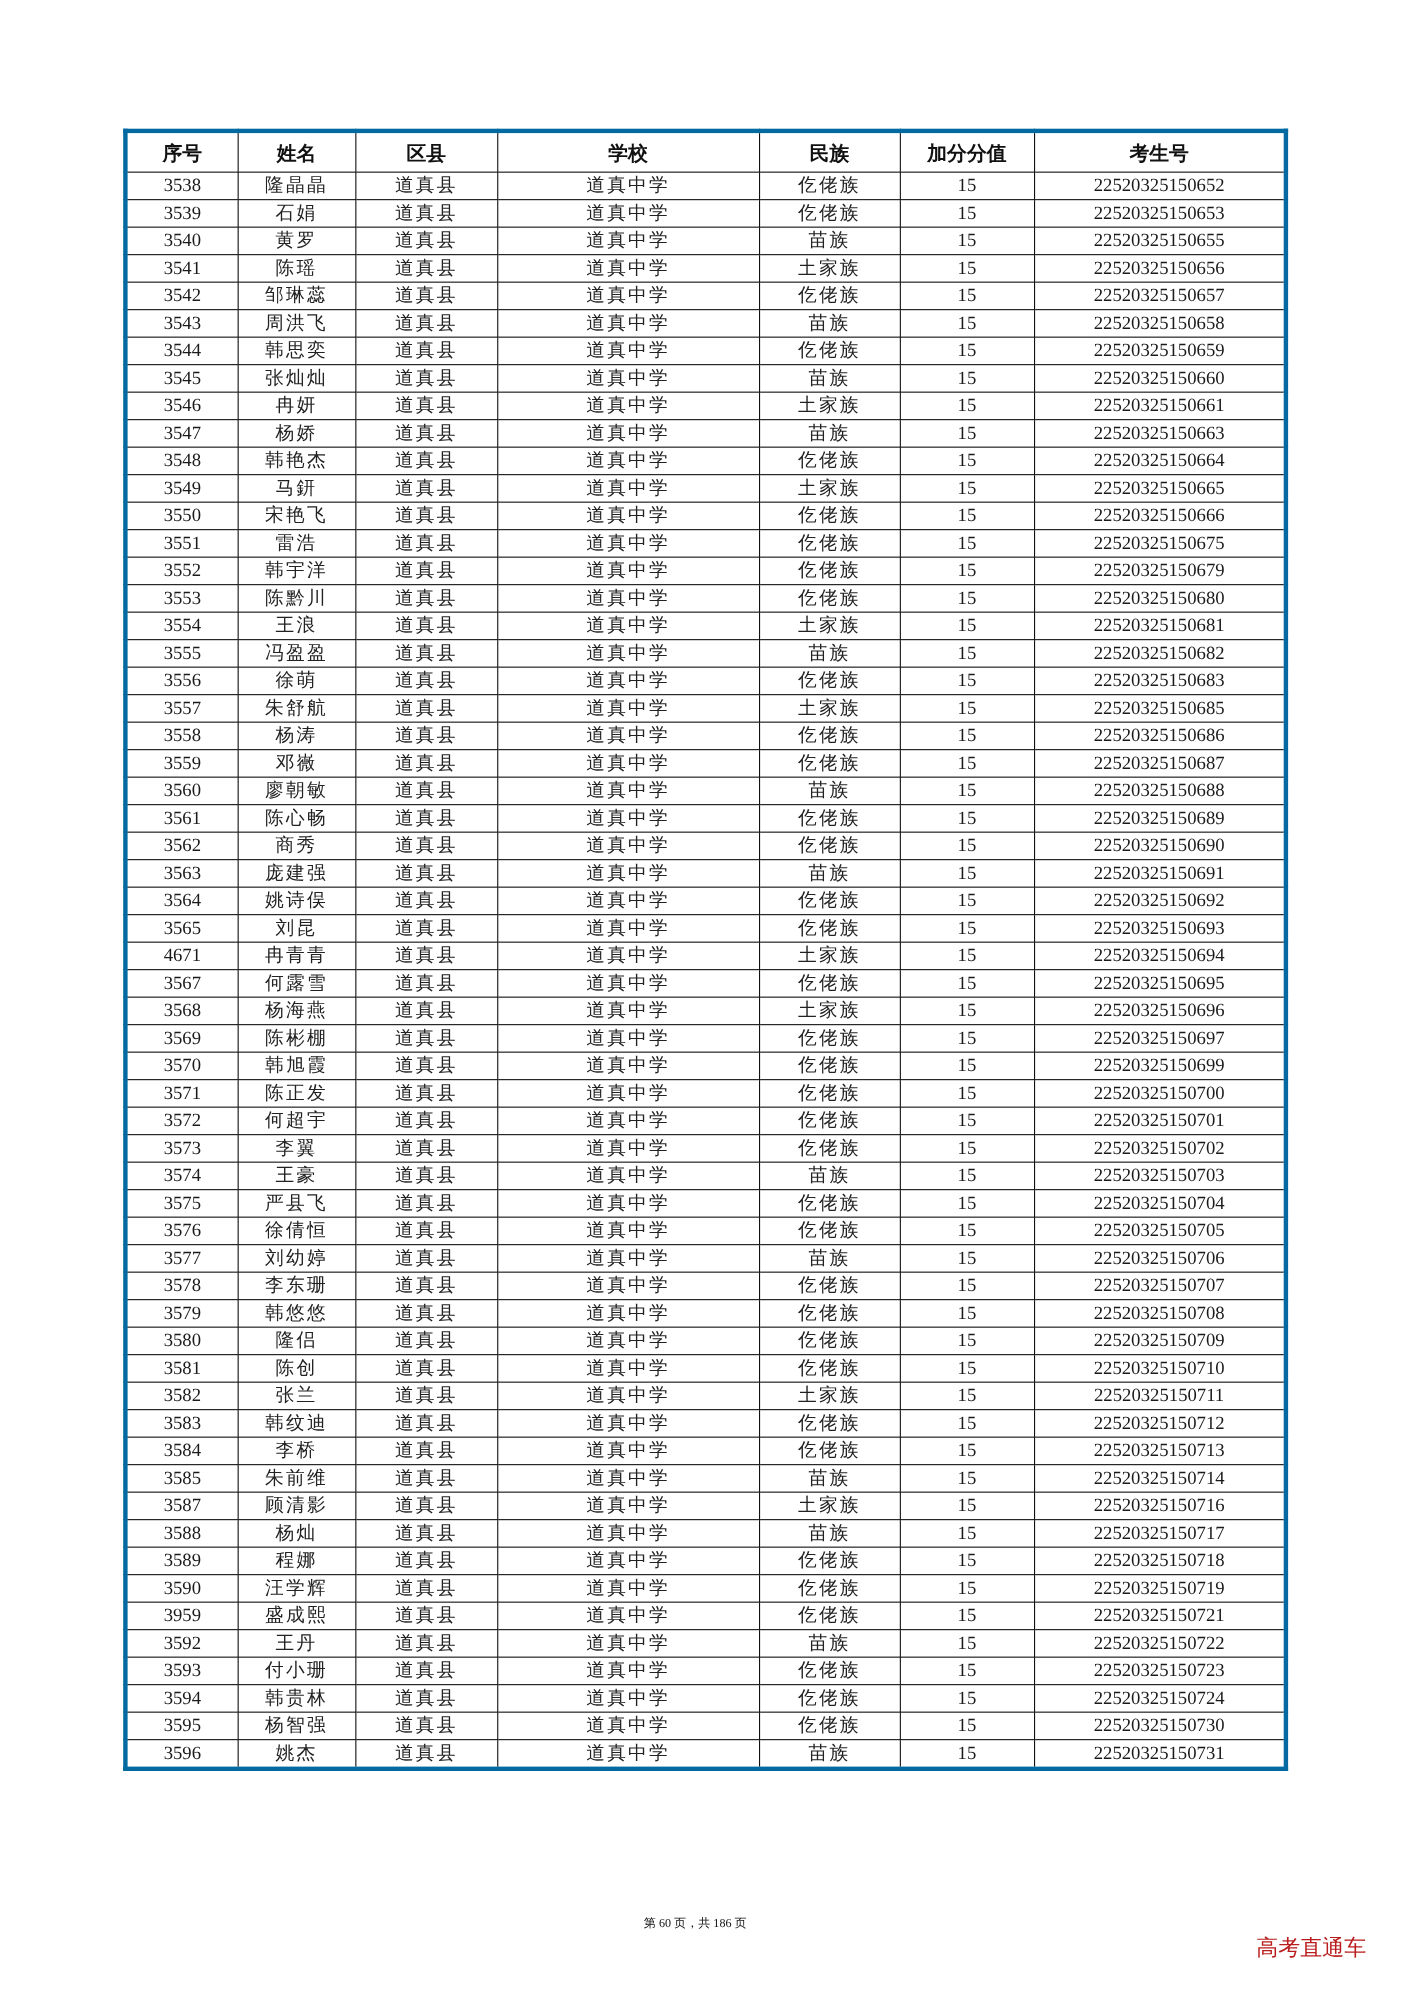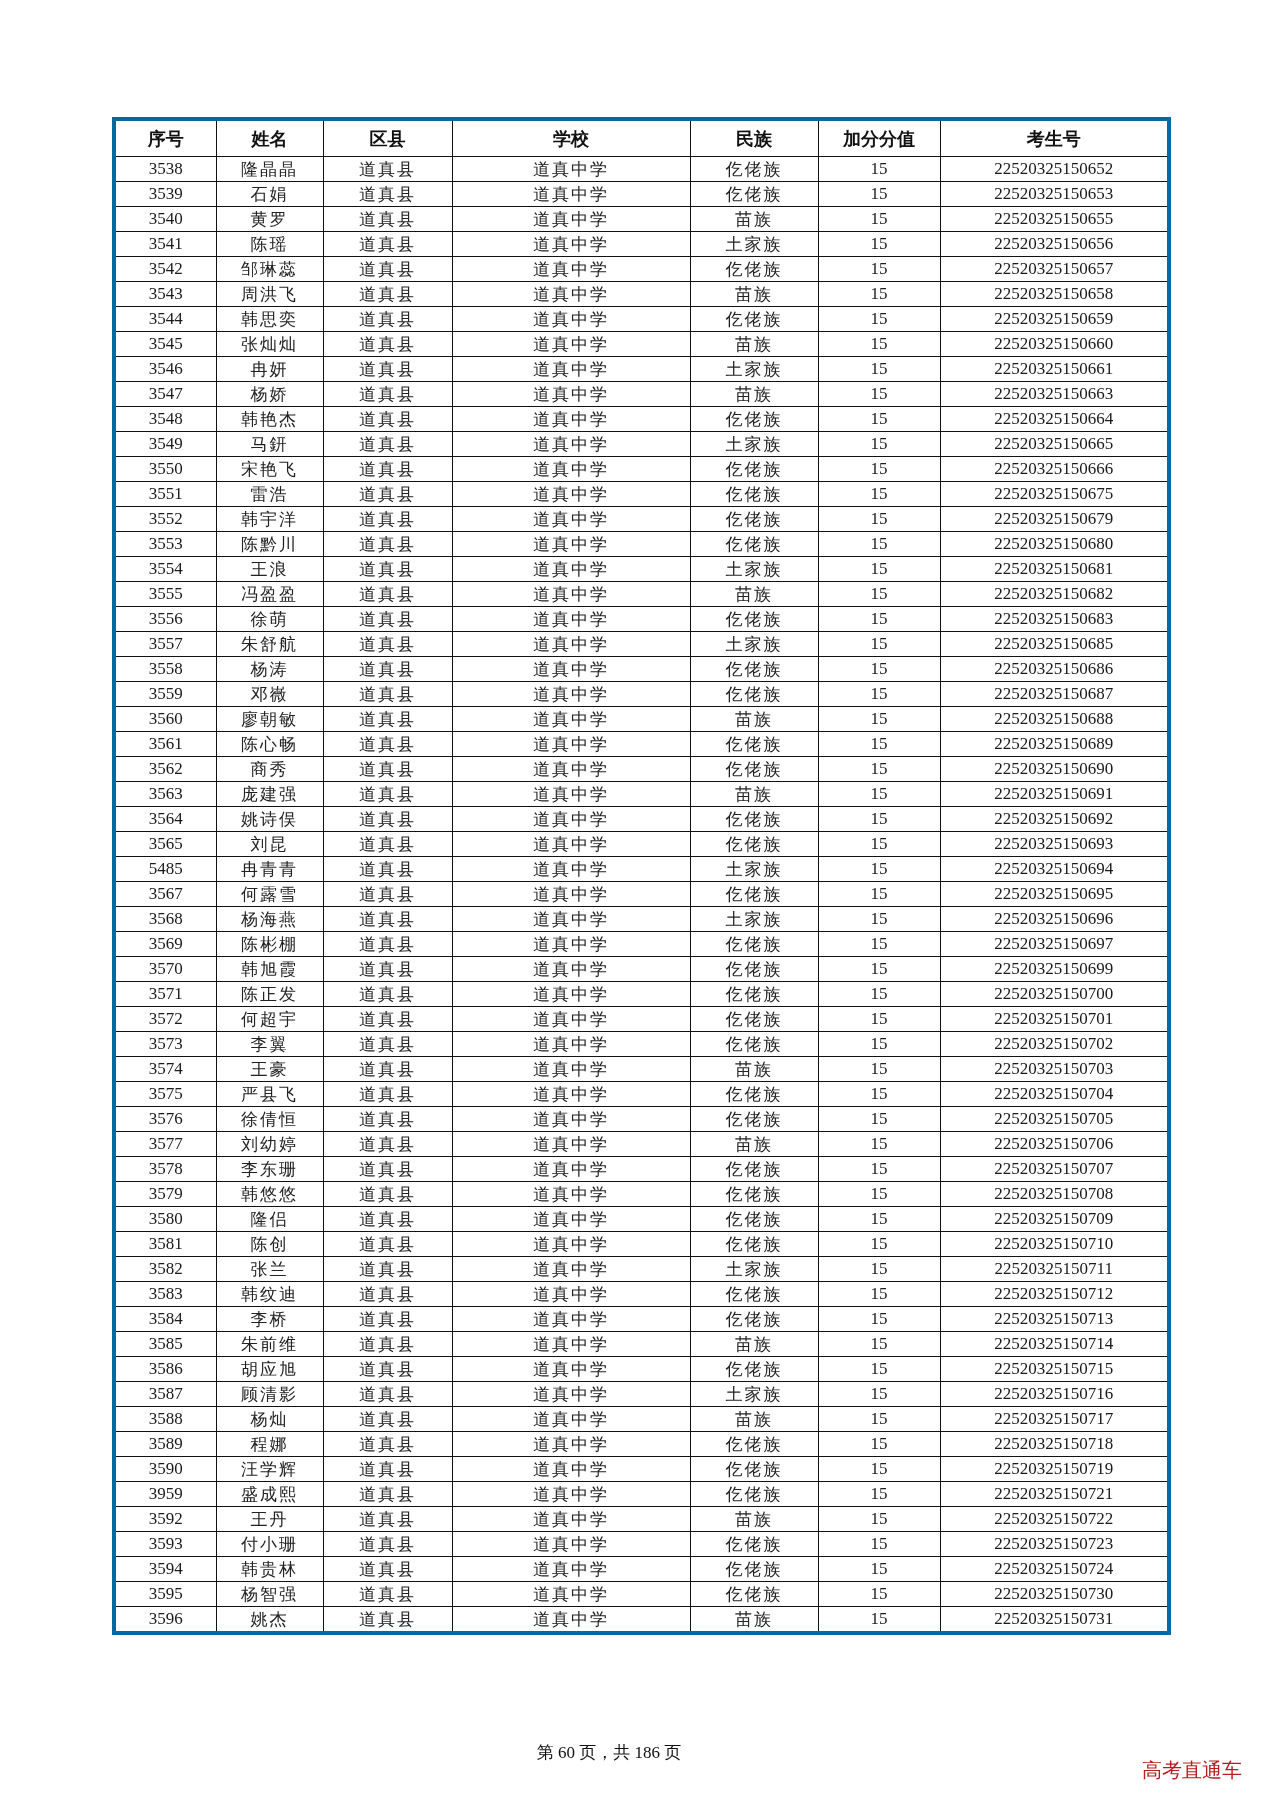--- a/index.html
+++ b/index.html
@@ -19,22 +19,22 @@
   table.roster th {
     height: 35px; font-family: "DejaVu Sans", "Liberation Sans", sans-serif;
     font-weight: bold; font-size: 18px; color: #111;
   }
   table.roster td {
     height: 24px; font-size: 17px; line-height: 24px;
   }
   td.num { font-family: "Liberation Serif", "DejaVu Serif", serif; font-size: 18px; }
   td.cjk { font-family: "DejaVu Sans", "Liberation Sans", sans-serif; font-size: 17px; letter-spacing: 2px; color: #222; }
   .footer {
-    position: absolute; left: 517px; top: 1741px; width: 184px;
-    font-family: "Liberation Serif", "DejaVu Serif", serif; font-size: 17px; color: #111;
+    position: absolute; left: 540px; top: 1741px; width: 184px;
+    font-family: "Liberation Serif", "DejaVu Serif", serif; font-size: 11px; color: #111;
     text-align: center; white-space: nowrap;
   }
   .watermark {
     position: absolute; left: 1142px; top: 1757px;
     font-family: "DejaVu Sans", "Liberation Sans", sans-serif; font-size: 20px; color: #b91c1c;
     white-space: nowrap;
   }
 </style>
 </head>
 <body>
@@ -308,21 +308,21 @@
         <tr>
           <td class="num">3565</td>
           <td class="cjk">刘昆</td>
           <td class="cjk">道真县</td>
           <td class="cjk">道真中学</td>
           <td class="cjk">仡佬族</td>
           <td class="num">15</td>
           <td class="num">22520325150693</td>
         </tr>
         <tr>
-          <td class="num">5485</td>
+          <td class="num">4671</td>
           <td class="cjk">冉青青</td>
           <td class="cjk">道真县</td>
           <td class="cjk">道真中学</td>
           <td class="cjk">土家族</td>
           <td class="num">15</td>
           <td class="num">22520325150694</td>
         </tr>
         <tr>
           <td class="num">3567</td>
           <td class="cjk">何露雪</td>
@@ -486,29 +486,20 @@
           <td class="num">22520325150713</td>
         </tr>
         <tr>
           <td class="num">3585</td>
           <td class="cjk">朱前维</td>
           <td class="cjk">道真县</td>
           <td class="cjk">道真中学</td>
           <td class="cjk">苗族</td>
           <td class="num">15</td>
           <td class="num">22520325150714</td>
-        </tr>
-        <tr>
-          <td class="num">3586</td>
-          <td class="cjk">胡应旭</td>
-          <td class="cjk">道真县</td>
-          <td class="cjk">道真中学</td>
-          <td class="cjk">仡佬族</td>
-          <td class="num">15</td>
-          <td class="num">22520325150715</td>
         </tr>
         <tr>
           <td class="num">3587</td>
           <td class="cjk">顾清影</td>
           <td class="cjk">道真县</td>
           <td class="cjk">道真中学</td>
           <td class="cjk">土家族</td>
           <td class="num">15</td>
           <td class="num">22520325150716</td>
         </tr>

